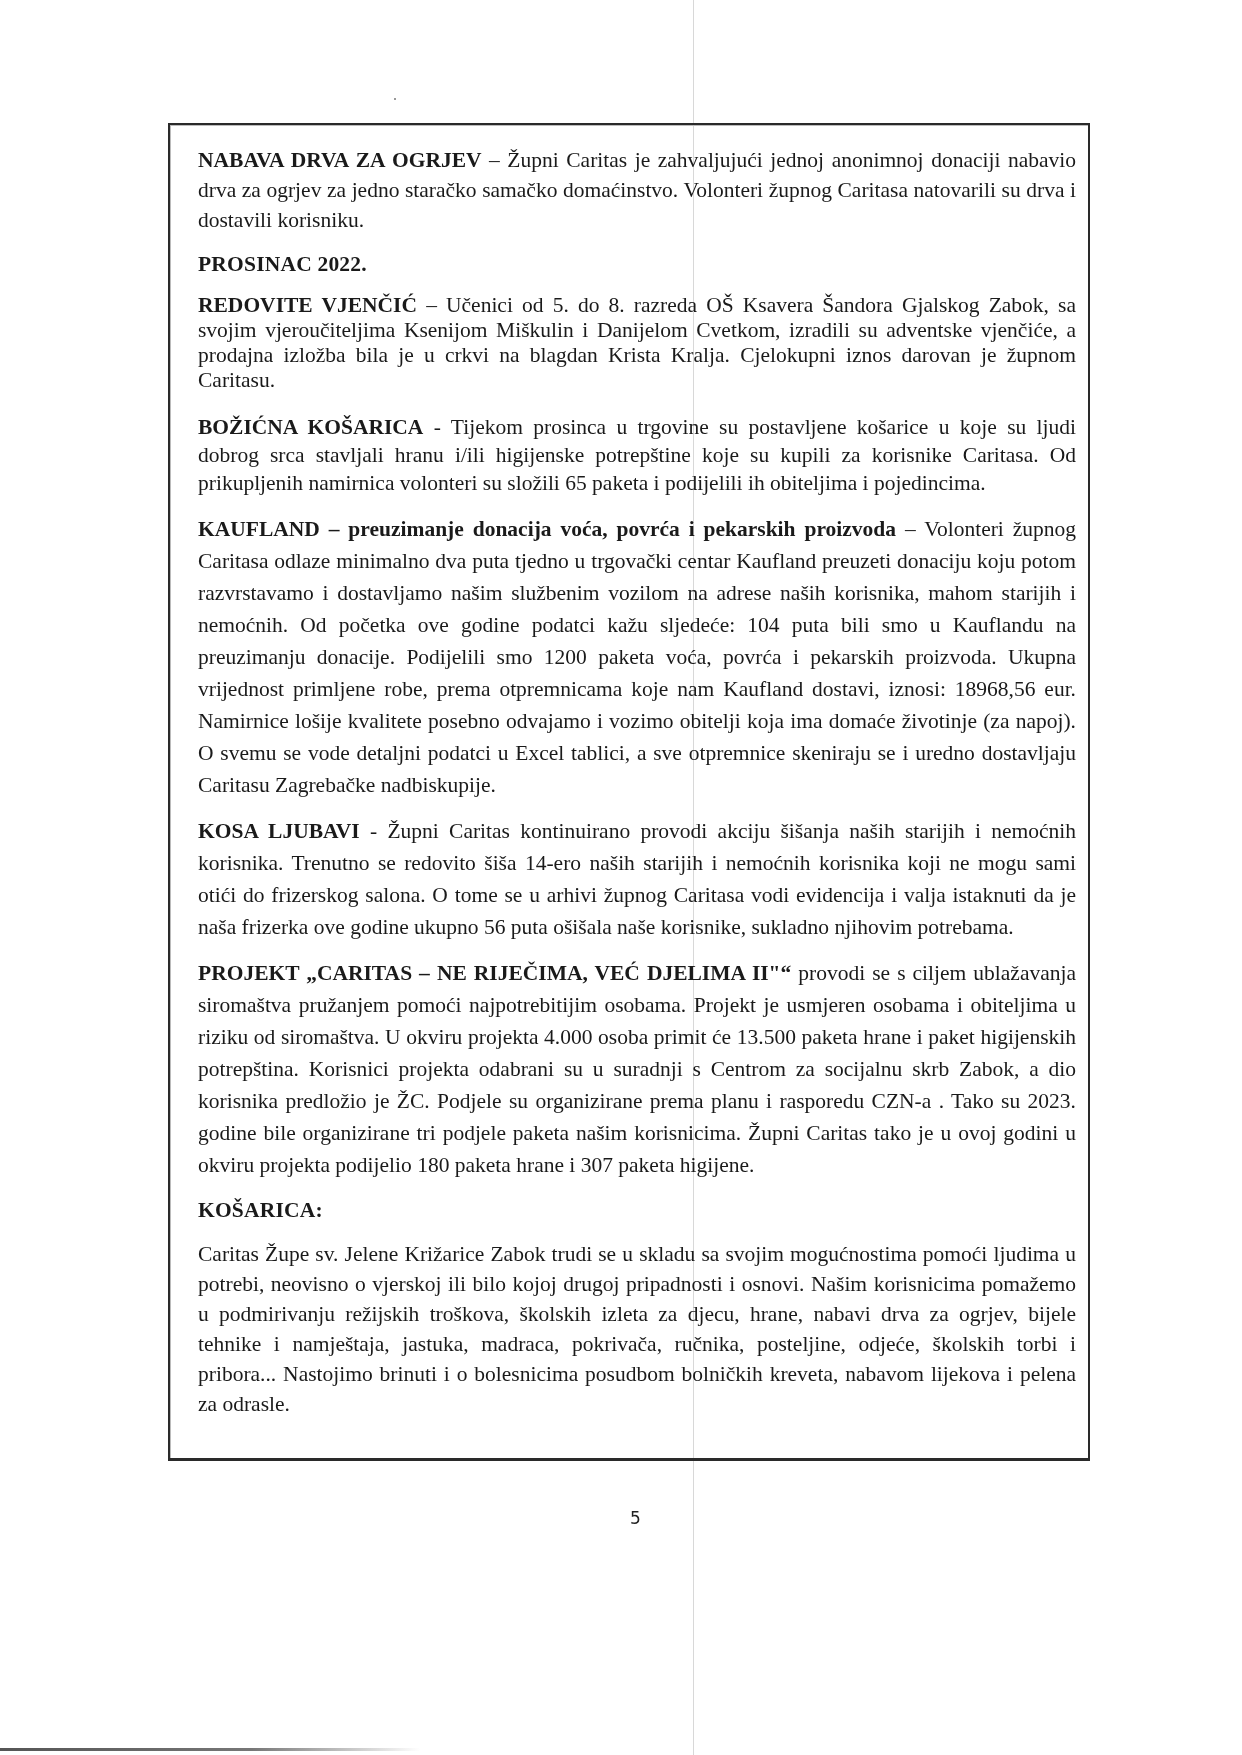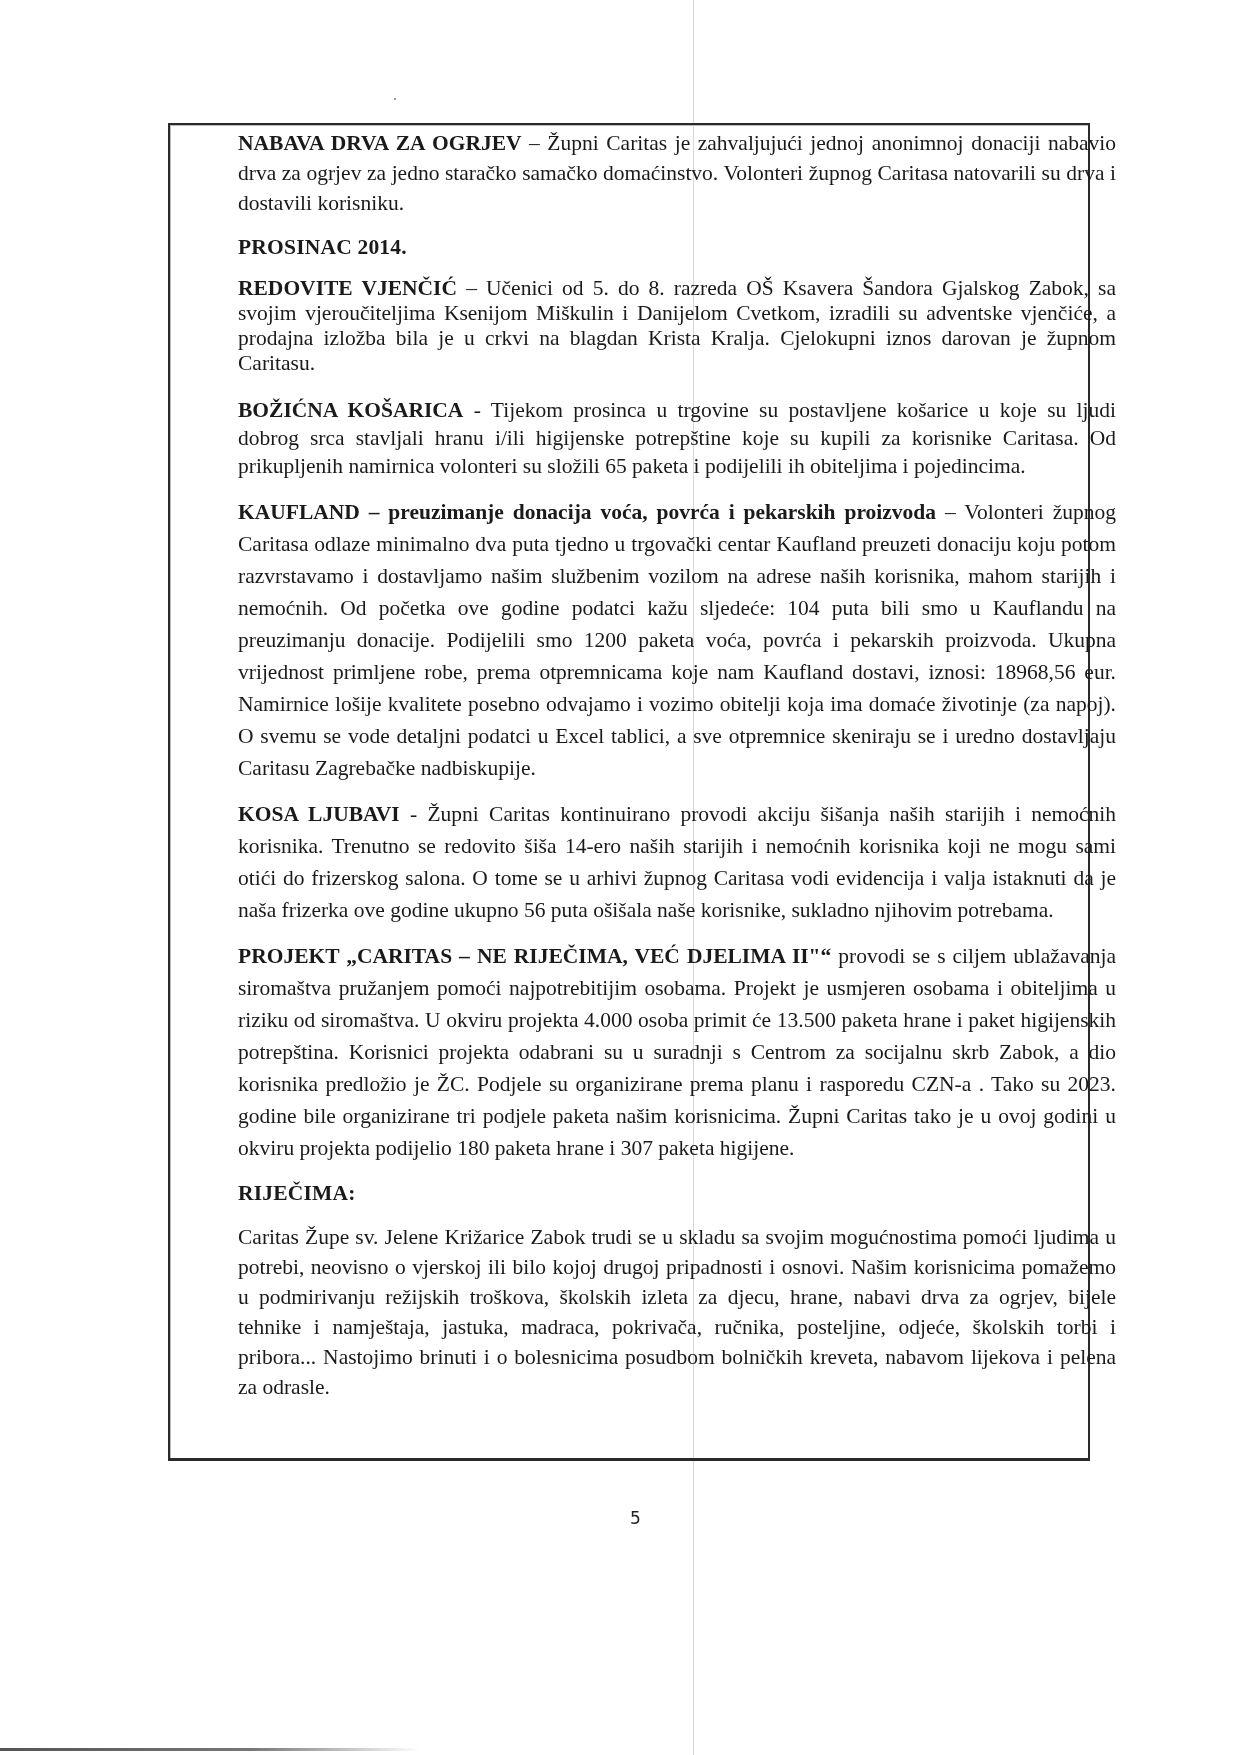--- a/index.html
+++ b/index.html
@@ -47,26 +47,25 @@
       height: 1338px;
       border: 2px solid #2a2a2a;
       border-top-width: 2px;
       border-bottom-width: 3px;
       box-sizing: border-box;
       box-shadow: inset 1px 1px 0 #bbb;
     }
     .content {
       position: absolute;
       left: 198px;
-      top: 128px;
+      top: 145px;
       width: 878px;
       font-size: 21.5px;
       line-height: 30px;
       text-align: justify;
-      margin-left: 40px;
     }
     .para {
       margin: 0 0 14px 0;
     }
     .heading {
       font-weight: bold;
       margin: 0 0 14px 0;
       letter-spacing: 0.2px;
     }
     .lead {
@@ -89,21 +88,21 @@
 <div class="scan-edge"></div>
 
 <div class="frame"></div>
 
 <div class="content">
 
   <p class="para">
     <span class="lead">NABAVA DRVA ZA OGRJEV</span><span> – </span><span>Župni Caritas je zahvaljujući jednoj anonimnoj donaciji nabavio drva za ogrjev za jedno staračko samačko domaćinstvo. Volonteri župnog Caritasa natovarili su drva i dostavili korisniku.</span>
   </p>
 
-  <p class="heading">PROSINAC 2014.</p>
+  <p class="heading">PROSINAC 2022.</p>
 
   <p class="para" style="line-height:25px;margin-bottom:20px;">
     <span class="lead">REDOVITE VJENČIĆ</span><span> – </span><span>Učenici od 5. do 8. razreda OŠ Ksavera Šandora Gjalskog Zabok, sa svojim vjeroučiteljima Ksenijom Miškulin i Danijelom Cvetkom, izradili su adventske vjenčiće, a prodajna izložba bila je u crkvi na blagdan Krista Kralja. Cjelokupni iznos darovan je župnom Caritasu.</span>
   </p>
 
   <p class="para" style="line-height:28px;margin-bottom:16px;font-family:Liberation Serif, serif;">
     <span class="lead">BOŽIĆNA KOŠARICA</span><span> - </span><span>Tijekom prosinca u trgovine su postavljene košarice u koje su ljudi dobrog srca stavljali hranu i/ili higijenske potrepštine koje su kupili za korisnike Caritasa. Od prikupljenih namirnica volonteri su složili  65 paketa i podijelili ih obiteljima i pojedincima.</span>
   </p>
 
 
@@ -112,19 +111,19 @@
   </p>
 
   <p class="para" style="line-height:32px;">
     <span class="lead">KOSA LJUBAVI</span><span> - </span><span>Župni Caritas kontinuirano provodi akciju šišanja naših starijih i nemoćnih korisnika. Trenutno se redovito šiša 14-ero naših starijih i nemoćnih korisnika koji ne mogu sami otići do frizerskog salona. O tome se u arhivi župnog Caritasa vodi evidencija i valja istaknuti da je naša frizerka ove godine ukupno 56 puta ošišala naše korisnike, sukladno njihovim potrebama.</span>
   </p>
 
   <p class="para" style="line-height:32px;">
     <span class="lead">PROJEKT „CARITAS – NE RIJEČIMA, VEĆ DJELIMA II"“</span><span> </span><span>provodi se s ciljem ublažavanja siromaštva pružanjem pomoći najpotrebitijim osobama. Projekt je usmjeren osobama i obiteljima u riziku od siromaštva. U okviru projekta 4.000 osoba primit će 13.500 paketa hrane i paket higijenskih potrepština. Korisnici projekta odabrani su u suradnji s Centrom za socijalnu skrb Zabok, a dio korisnika predložio je ŽC. Podjele su organizirane prema planu i rasporedu CZN-a . Tako su 2023. godine bile organizirane tri podjele paketa našim korisnicima. Župni Caritas tako je u ovoj godini u okviru projekta podijelio 180 paketa hrane i 307 paketa higijene.</span>
   </p>
 
-  <p class="heading">RIJEČIMA:</p>
+  <p class="heading">KOŠARICA:</p>
 
   <p class="para" style="line-height:30px;">Caritas Župe sv. Jelene Križarice Zabok trudi se u skladu sa svojim mogućnostima pomoći ljudima u potrebi, neovisno o vjerskoj ili bilo kojoj drugoj pripadnosti i osnovi. Našim korisnicima pomažemo u podmirivanju režijskih troškova, školskih izleta za djecu, hrane, nabavi drva za ogrjev, bijele tehnike i namještaja, jastuka, madraca, pokrivača, ručnika, posteljine, odjeće, školskih torbi i pribora... Nastojimo brinuti i o bolesnicima posudbom bolničkih kreveta, nabavom lijekova i pelena za odrasle.</p>
 
 </div>
 
 <div class="page-number">5</div>
 
 </body></html>

